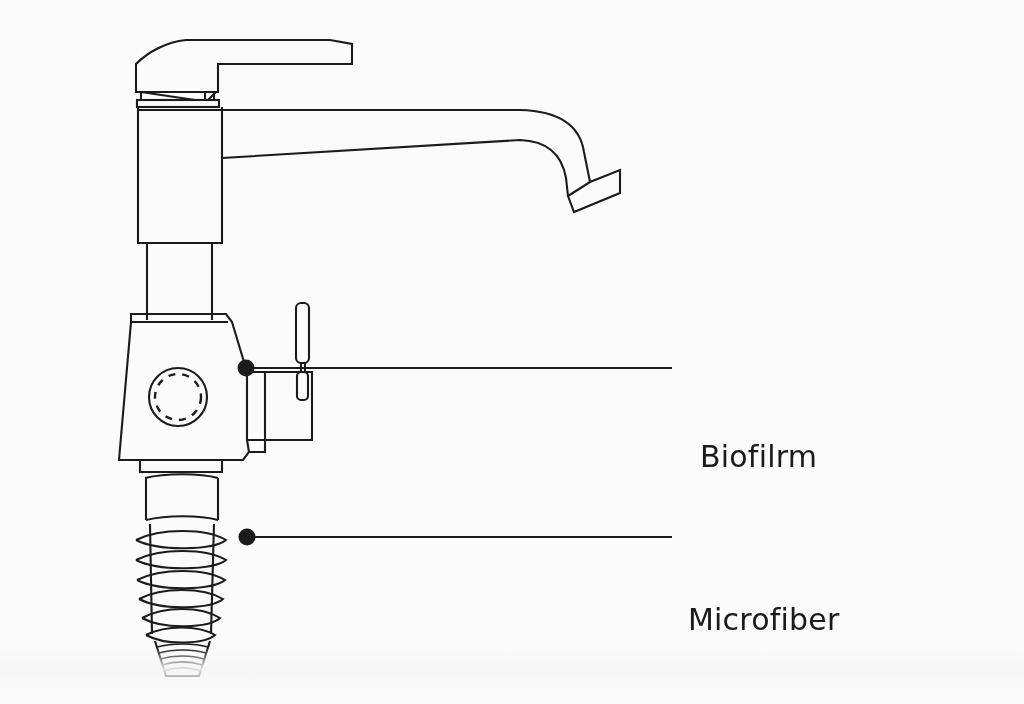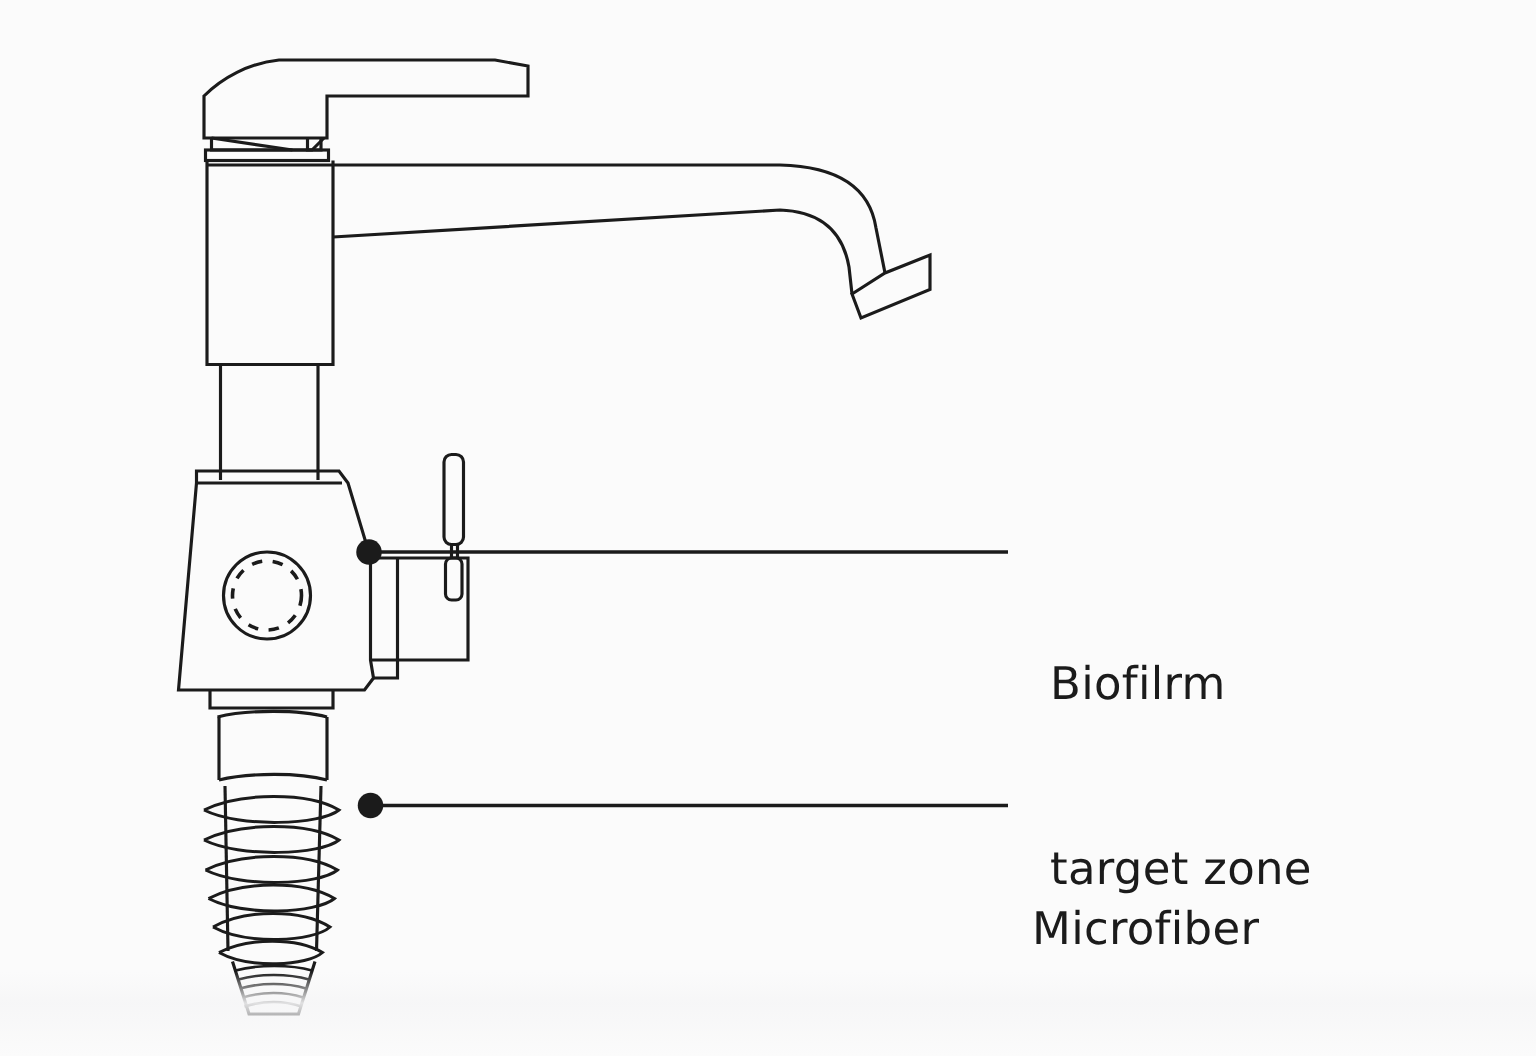--- a/index.html
+++ b/index.html
@@ -153,21 +153,20 @@
     </g>
 
     <circle cx="246" cy="368" r="8.5" fill="#1b1b1b"></circle>
     <circle cx="247" cy="537" r="8.5" fill="#1b1b1b"></circle>
   </svg>
 
   <div id="paper-texture"></div>
 
   <div class="annot-label" id="label-biofilm">
     <div>Biofilrm</div>
-    <div>target zone</div>
   </div>
 
   <div class="annot-label" id="label-microfiber">
     <div>Microfiber</div>
     
   </div>
 
 </div>
 
 </body></html>

